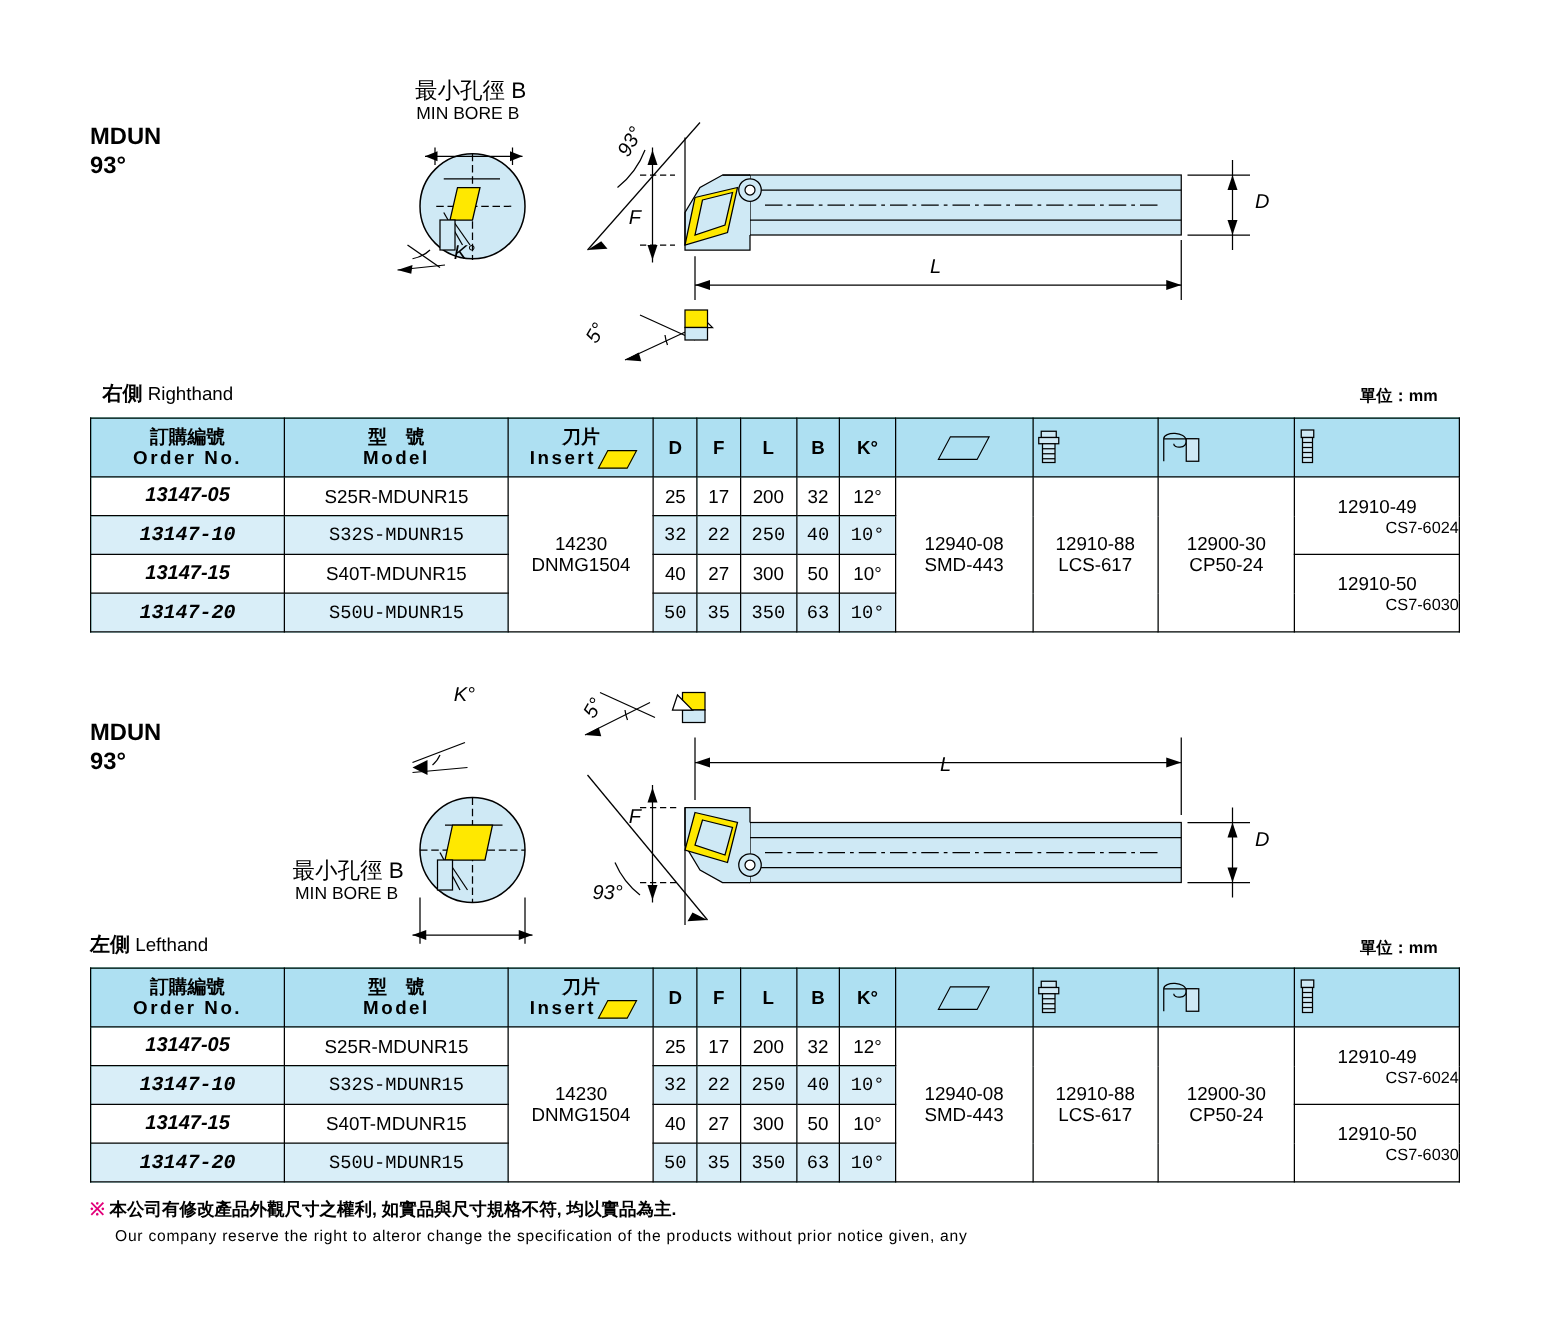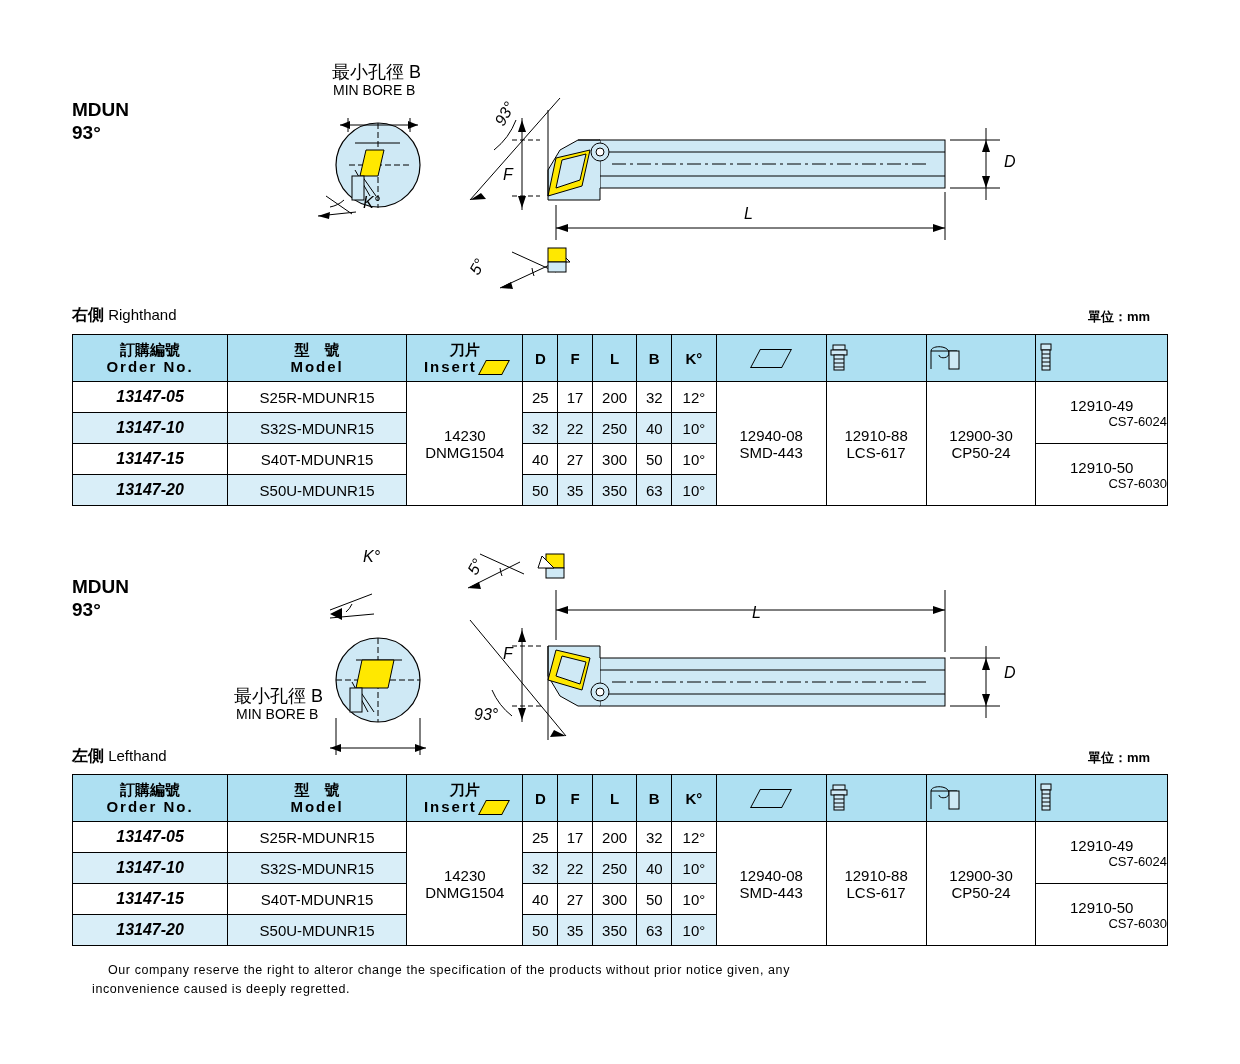--- a/index.html
+++ b/index.html
@@ -44,21 +44,21 @@
   table.spec thead td{
     background:#aee0f2;
     font-weight:bold;
     height:46px;
     line-height:17px;
     font-size:15px;
   }
   table.spec tbody td{height:30px;}
   .ordno{font-style:italic;font-weight:bold;font-size:16px;}
   .rowA{background:#ffffff;}
-  .rowB{background:#d9eef8;}
+  .rowB{background:#d9eef8;font-family:Liberation Mono, monospace;}
   .cellwhite{background:#ffffff;}
   .small{font-size:13px;text-align:right;}
 
   
   .diamond{
     display:inline-block;width:22px;height:13px;background:#ffe800;
     border:1px solid #000;
     transform:skewX(-28deg);
     vertical-align:middle;margin-left:5px;
   }
@@ -162,21 +162,21 @@
   </div>
   <div class="lbl cn" style="left:332px;top:60px;">最小孔徑 B</div>
   <div class="lbl" style="left:333px;top:82px;">MIN BORE B</div>
   <div class="lbl it big" style="left:493px;top:105px;transform:rotate(-60deg);">93°</div>
   <div class="lbl it big" style="left:363px;top:194px;">K°</div>
   <div class="lbl it big" style="left:470px;top:258px;transform:rotate(-60deg);">5°</div>
   <div class="lbl it big" style="left:503px;top:166px;">F</div>
   <div class="lbl it big" style="left:744px;top:205px;">L</div>
   <div class="lbl it big" style="left:1004px;top:153px;">D</div>
 
-  <div class="secthead" style="left:72px;top:305px;">
+  <div class="secthead" style="left:82px;top:305px;">
     <b>右側</b>
     <span>Righthand</span>
   </div>
   <div class="unit" style="left:1088px;top:308px;">單位：mm</div>
 
   <table class="spec" style="left:72px;top:334px;width:1096px;">
     <thead>
       <tr>
         <td style="width:156px;">
           <span>訂購編號</span><br>
@@ -482,17 +482,20 @@
         <td>50</td>
         <td>35</td>
         <td>350</td>
         <td>63</td>
         <td>10°</td>
       </tr>
     </tbody>
   </table>
 
   <div class="footer" style="left:72px;top:958px;width:1100px;">
-    <div class="en" style="margin-left:36px;margin-top:3px;">Our company reserve the right to alteror change the specification of the products without prior notice given, any</div>
-    <div class="en" style="margin-left:20px;">inconvenience caused is deeply regretted.</div>
+    <div>
+      <span class="star">※</span>
+      <span class="cn">本公司有修改產品外觀尺寸之權利, 如實品與尺寸規格不符, 均以實品為主.</span>
+    </div>
+    <div class="en" style="margin-left:20px;margin-top:3px;">Our company reserve the right to alteror change the specification of the products without prior notice given, any</div>
   </div>
 
 </div>
 
 </body></html>

